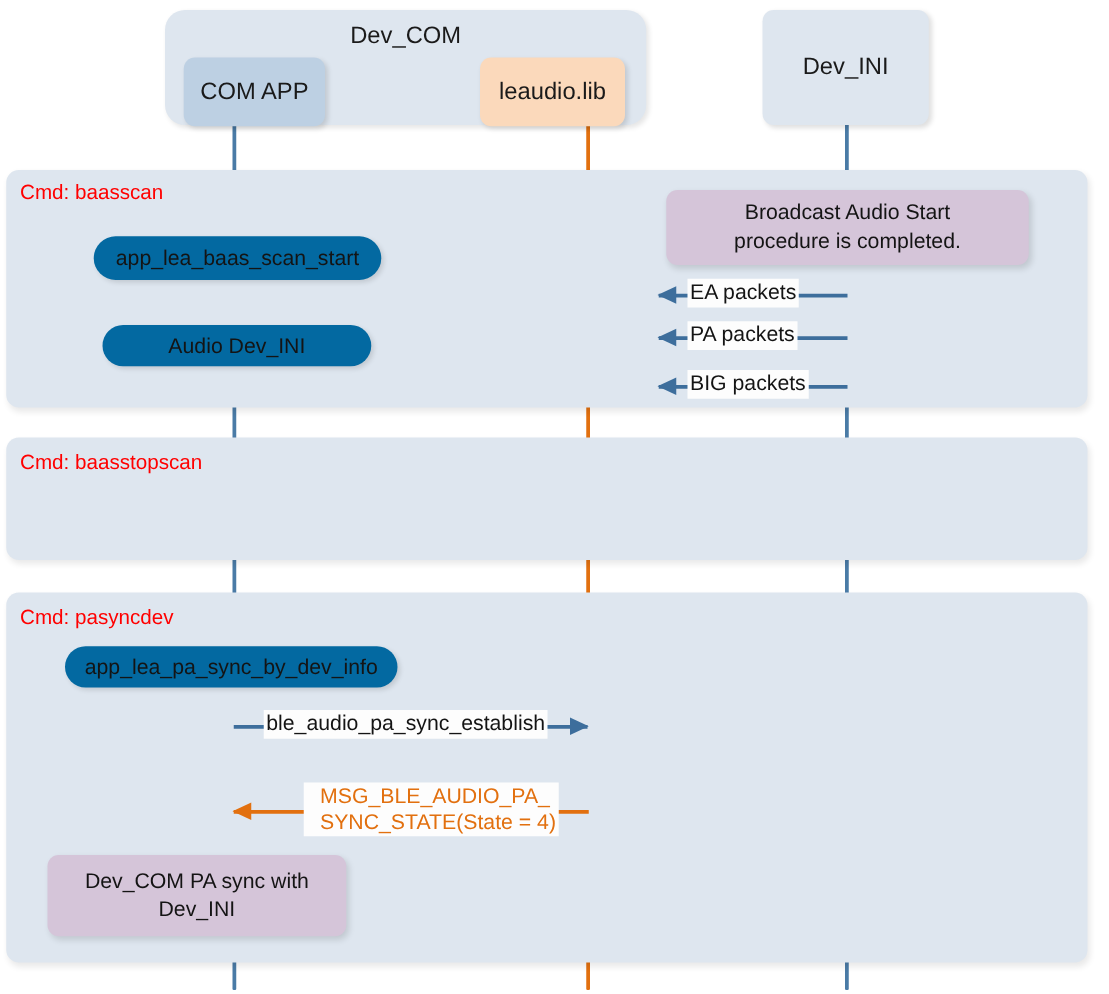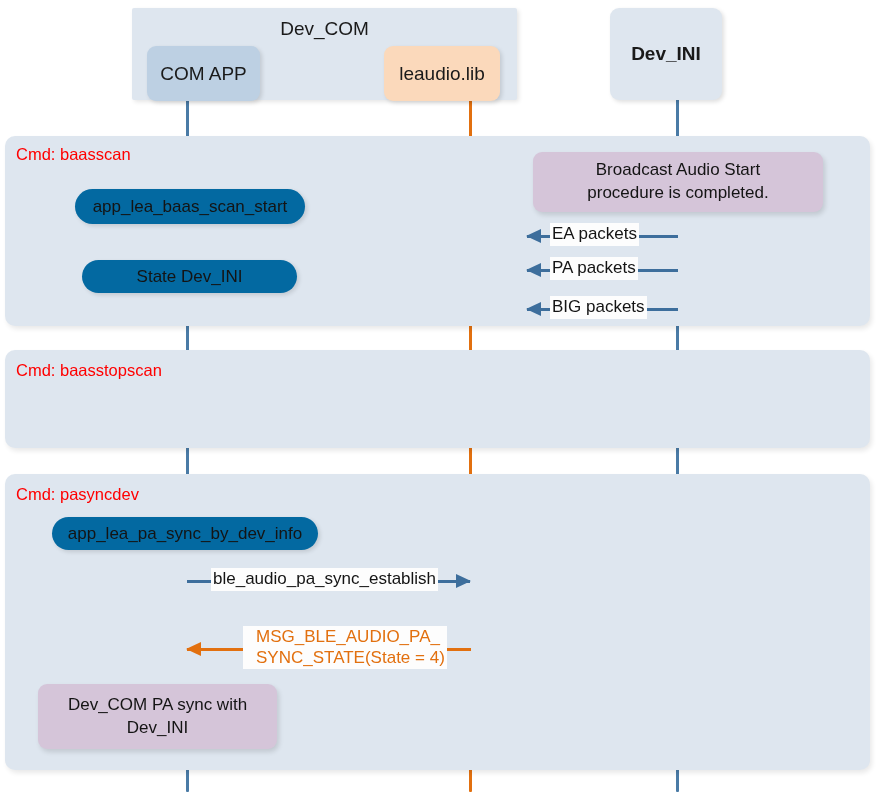--- a/index.html
+++ b/index.html
@@ -13,21 +13,21 @@
 
   
   .lifeline{position:absolute;width:3px;border-radius:1px;}
   .lifeline.blue{background:#4a7ba6;}
   .lifeline.orange{background:#e2700f;}
 
   
   .actor-group{
     position:absolute;
     background:#dee6ef;
-    border-radius:2px;
+    border-radius:16px;
     box-shadow:2px 2px 4px rgba(0,0,0,0.10);
   }
   .actor-group-title{
     position:absolute;left:0;right:0;top:10px;
     text-align:center;font-size:19px;color:#1a1a1a;
   }
   .actor-box{
     position:absolute;
     border-radius:9px;
     display:flex;align-items:center;justify-content:center;
@@ -118,33 +118,33 @@
   <div class="actor-group" style="left:132px;top:8px;width:385px;height:92px;">
     <div class="actor-group-title">Dev_COM</div>
   </div>
   <div class="actor-box blue" style="left:147px;top:46px;width:113px;height:55px;">
     <span>COM APP</span>
   </div>
   <div class="actor-box orange" style="left:384px;top:46px;width:116px;height:55px;">
     <span>leaudio.lib</span>
   </div>
 
-  <div class="actor-box blue" style="left:610px;top:8px;width:112px;height:92px;background:#dee6ef;font-weight:bold;">
+  <div class="actor-box blue" style="left:610px;top:8px;width:133px;height:92px;background:#dee6ef;">
     <span>Dev_INI</span>
   </div>
 
   <div class="band-label" style="left:16px;top:145px;">Cmd: baasscan</div>
   <div class="band-label" style="left:16px;top:361px;">Cmd: baasstopscan</div>
   <div class="band-label" style="left:16px;top:485px;">Cmd: pasyncdev</div>
 
   <div class="pill" style="left:75px;top:189px;width:230px;height:35px;">
     <span>app_lea_baas_scan_start</span>
   </div>
   <div class="pill" style="left:82px;top:260px;width:215px;height:33px;">
-    <span>State Dev_INI</span>
+    <span>Audio Dev_INI</span>
   </div>
   <div class="pill" style="left:52px;top:517px;width:266px;height:33px;">
     <span>app_lea_pa_sync_by_dev_info</span>
   </div>
 
   <div class="note" style="left:533px;top:152px;width:290px;height:60px;">
     <div>
       <div>Broadcast Audio Start</div>
       <div>procedure is completed.</div>
     </div>

